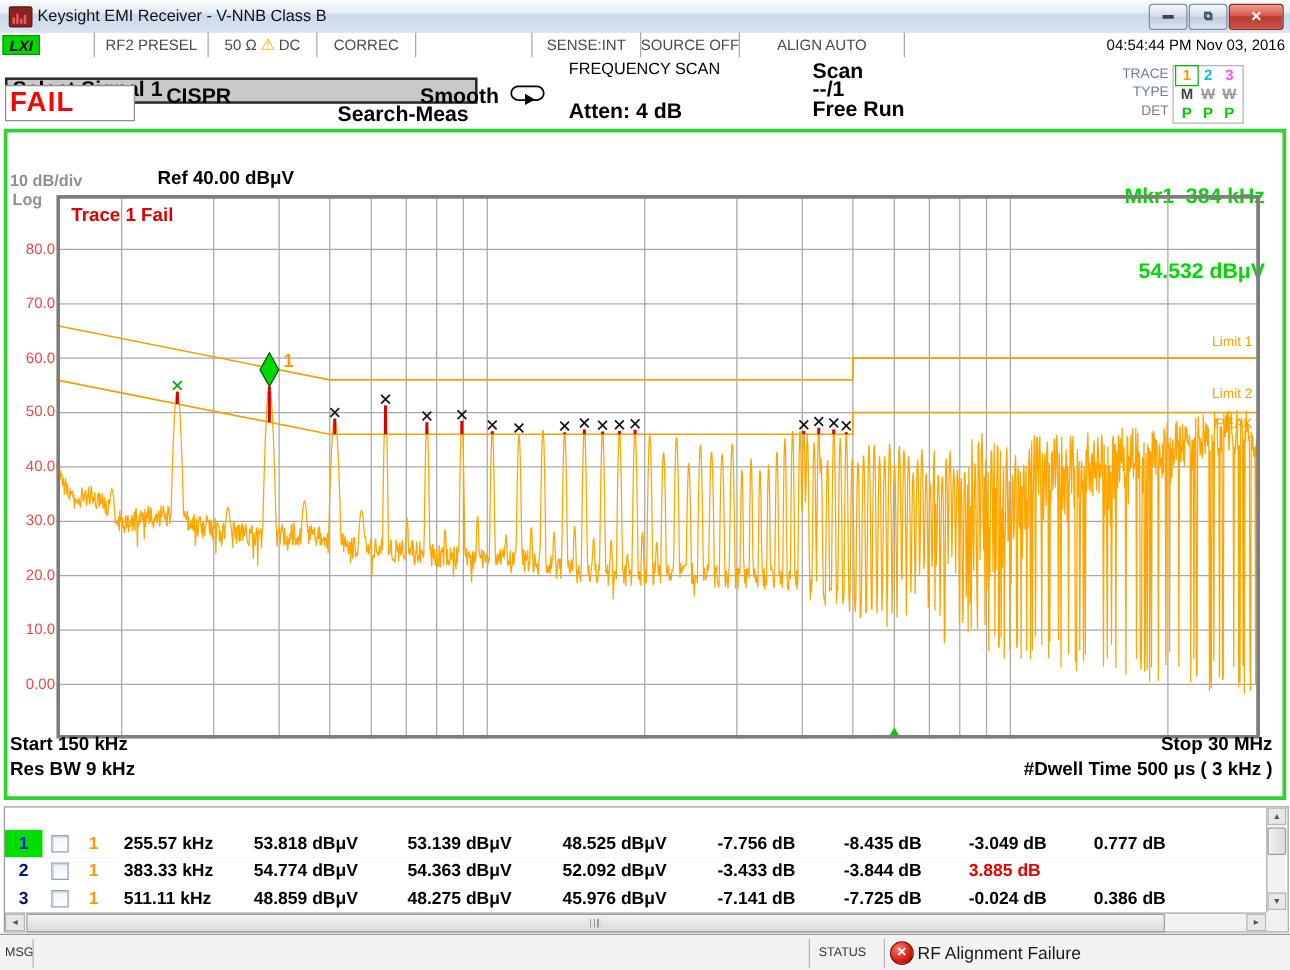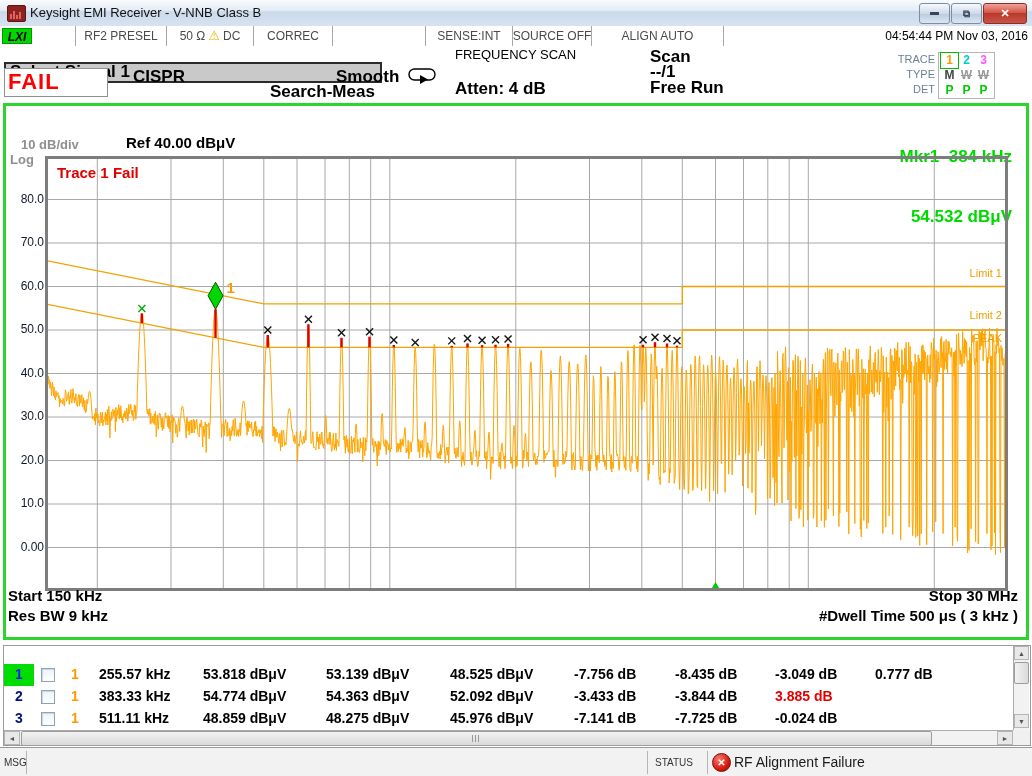--- a/index.html
+++ b/index.html
@@ -35,21 +35,21 @@
   .tp-box{border:1px solid #b5b5b5;background:#fff;padding:0 2px}
   .tp-row{height:15px;display:flex}
   .tp-cell{width:17px;text-align:center;font-size:12px;font-weight:bold;line-height:15px}
   .tp-boxed{outline:1px solid #00bb00}
   
   .chartregion{position:absolute;left:3px;top:103px;width:1020px;height:531px;border:3px solid #2ed32e;background:#fff}
   .mkr{position:absolute;right:14px;top:1px;text-align:right;color:#00d900;font-weight:bold;font-size:17px;line-height:20px;white-space:pre}
   .gray{color:#8f8f8f;font-weight:bold;font-size:13px;position:absolute}
   .ref{position:absolute;left:120px;top:28px;font-weight:bold;font-size:15px;color:#000}
   .tracefail{position:absolute;left:51px;top:58px;color:#e00000;font-weight:bold;font-size:15px}
-  .ytick{position:absolute;left:2px;width:36px;text-align:right;font-size:12px;color:#0f172a}
+  .ytick{position:absolute;left:2px;width:36px;text-align:right;font-size:12px;color:#ef4444}
   .ann{position:absolute;font-weight:bold;font-size:15px;color:#000;white-space:pre}
   
   .sigtable{position:absolute;left:3px;top:645px;width:1026px;height:99px;border:1px solid #9a9a9a;background:#fff}
   .thead{position:absolute;left:0;top:0;width:1009px;height:18px;background:#000;display:flex}
   .th{color:#fff;font-size:11px;text-align:center;line-height:18px;border-left:1px solid #777;overflow:hidden;white-space:nowrap}
   .th:first-child{border-left:none}
   .trow{position:absolute;left:0;width:1009px;height:22px;display:flex;border-bottom:1px solid #d6d6d6;background:#fff}
   .td{font-size:14px;font-weight:bold;color:#000;line-height:21px;white-space:nowrap;overflow:hidden}
   .td.sig{text-align:center;color:#00127d}
   .td.sig.sel{background:#00dd00;color:#1616ee}
@@ -158,21 +158,21 @@
           </div>
         </div>
       </div>
   </div>
 
   <div class="chartregion">
     <div class="mkr">
       <div>Mkr1  384 kHz</div>
       <div>54.532 dBμV</div>
     </div>
-    <div class="gray" style="left:15px;top:31px">10 dB/div</div>
+    <div class="gray" style="left:2px;top:31px">10 dB/div</div>
     <div class="gray" style="left:4px;top:46px">Log</div>
     <div class="ref">Ref 40.00 dBμV</div>
     <div class="tracefail">Trace 1 Fail</div>
     <div id="yticks">
         <div class="ytick" style="top: 85.5px;">80.0</div>
         <div class="ytick" style="top: 129px;">70.0</div>
         <div class="ytick" style="top: 172.5px;">60.0</div>
         <div class="ytick" style="top: 216px;">50.0</div>
         <div class="ytick" style="top: 259.5px;">40.0</div>
         <div class="ytick" style="top: 303px;">30.0</div>
@@ -343,20 +343,21 @@
             <span class="cb"></span>
           </div>
           <div class="td trc" style="width: 28px;">1</div>
           <div class="td val" style="width: 94px;">511.11 kHz</div>
           <div class="td val" style="width: 113px;">48.859 dBμV</div>
           <div class="td val" style="width: 114px;">48.275 dBμV</div>
           <div class="td val" style="width: 114px;">45.976 dBμV</div>
           <div class="td val" style="width: 91px;">-7.141 dB</div>
           <div class="td val" style="width: 90px;">-7.725 dB</div>
           <div class="td val" style="width: 90px;">-0.024 dB</div>
+          <div class="td val" style="width: 138px;">0.386 dB</div>
         </div>
       </div>
     <div class="hscroll">
       <span class="sbtn">◄</span>
       <span class="htrack">
           <span class="hthumb">
             <span class="grip"></span>
           </span>
         </span>
       <span class="sbtn">►</span>

